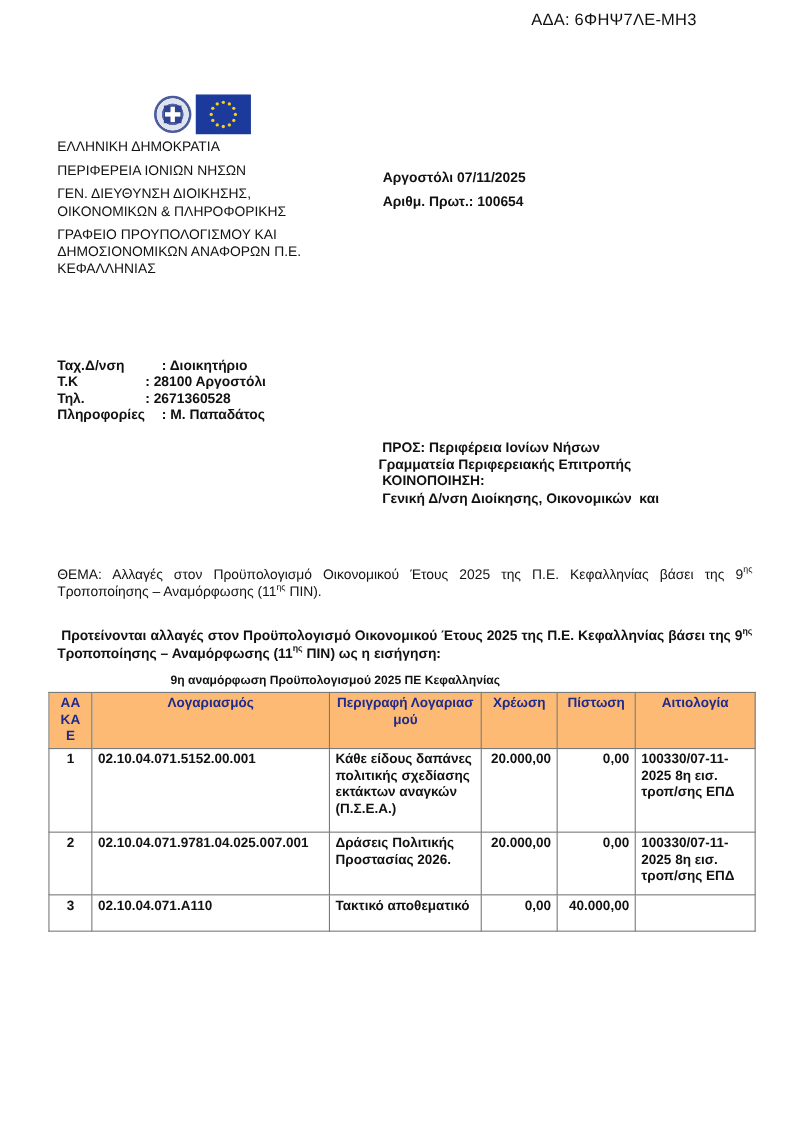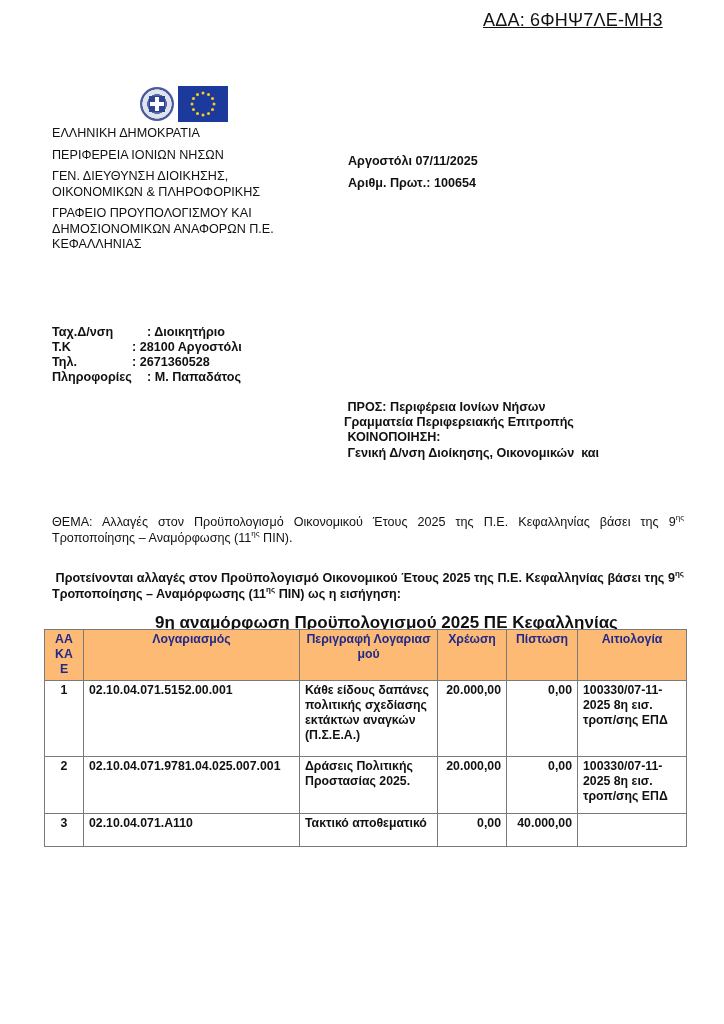--- a/index.html
+++ b/index.html
@@ -1,38 +1,38 @@
 <!DOCTYPE html>
 <html><head>
 <meta charset="utf-8">
 <style>
   html, body { margin:0; padding:0; background:#ffffff; }
   body { width:724px; height:1024px; position:relative; overflow:hidden;
          font-family:"Liberation Sans", sans-serif; color:#111; }
   .abs { position:absolute; }
-  .ada { left:483px; top:10px; font-size:18px; letter-spacing:0.2px;text-decoration:underline; }
+  .ada { left:483px; top:10px; font-size:15px; letter-spacing:0.2px; }
   .emblem { left:140px; top:87px; width:34px; height:34px; border-radius:50%;
             background:radial-gradient(circle,#e8ecf6 0 30%,#5567a8 32% 40%,#dfe3ee 42% 60%,#4a5c9e 62% 100%); }
   .emblem .cross { position:absolute; left:9px; top:9px; width:16px; height:16px;
             background:#2f4390; }
   .emblem .cross:before { content:""; position:absolute; left:6px; top:1px; width:4px; height:14px; background:#fff; }
   .emblem .cross:after { content:""; position:absolute; left:1px; top:6px; width:14px; height:4px; background:#fff; }
   .euflag { left:178px; top:86px; width:50px; height:36px; background:#1b3a9c; }
   .euflag svg { display:block; }
   .left-block { left:52px; top:126px; font-size:12.6px; line-height:15.5px; }
   .left-block .ln { margin-bottom:6px; }
   .addr { left:52px; top:325px; font-size:12.6px; font-weight:bold; line-height:15px; }
   .addr .row { display:flex; }
   .addr .k { width:90px; }
   .rightdate { left:348px; top:150px; font-size:12.6px; font-weight:bold; line-height:22px; }
   .recipients { left:344px; top:400px; font-size:12.6px; font-weight:bold; line-height:15.2px; }
   .subject { left:52px; top:515px; width:632px; font-size:12.6px; line-height:15.5px; text-align:justify; text-align-last:left; }
   .proposal { left:52px; top:571px; width:632px; font-size:12.6px; font-weight:bold; line-height:15.5px; text-align:justify; text-align-last:left; }
   sup { font-size:8px; vertical-align:6px; line-height:0; }
-  .tbl-title { left:155px; top:613px; font-size:17px; font-weight:bold; }
+  .tbl-title { left:155px; top:613px; font-size:11px; font-weight:bold; }
   table.budget { position:absolute; left:44px; top:629px; border-collapse:collapse;
          font-size:12.3px; font-weight:bold; table-layout:fixed; }
   table.budget td, table.budget th { border:1.3px solid #7a7a7a; vertical-align:top; padding:2px 5px; line-height:15.2px; word-break:break-all; }
   table.budget th { background:#fdba74; color:#1f2a8a; font-weight:bold; height:44px; }
   table.budget td.c { text-align:center; }
   table.budget td.r { text-align:right; }
   table.budget td.desc { word-break:normal; }
   table.budget td.just { word-break:normal; }
 </style>
 </head>
@@ -129,21 +129,21 @@
       <td class="c">1</td>
       <td>02.10.04.071.5152.00.001</td>
       <td class="desc">Κάθε είδους δαπάνες πολιτικής σχεδίασης εκτάκτων αναγκών (Π.Σ.Ε.Α.)</td>
       <td class="r">20.000,00</td>
       <td class="r">0,00</td>
       <td class="just">100330/07-11-2025 8η εισ. τροπ/σης ΕΠΔ</td>
     </tr>
     <tr style="height:57px">
       <td class="c">2</td>
       <td>02.10.04.071.9781.04.025.007.001</td>
-      <td class="desc">Δράσεις Πολιτικής Προστασίας 2025.</td>
+      <td class="desc">Δράσεις Πολιτικής Προστασίας 2026.</td>
       <td class="r">20.000,00</td>
       <td class="r">0,00</td>
       <td class="just">100330/07-11-2025 8η εισ. τροπ/σης ΕΠΔ</td>
     </tr>
     <tr style="height:33px">
       <td class="c">3</td>
       <td>02.10.04.071.Α110</td>
       <td class="desc">Τακτικό αποθεματικό</td>
       <td class="r">0,00</td>
       <td class="r">40.000,00</td>

